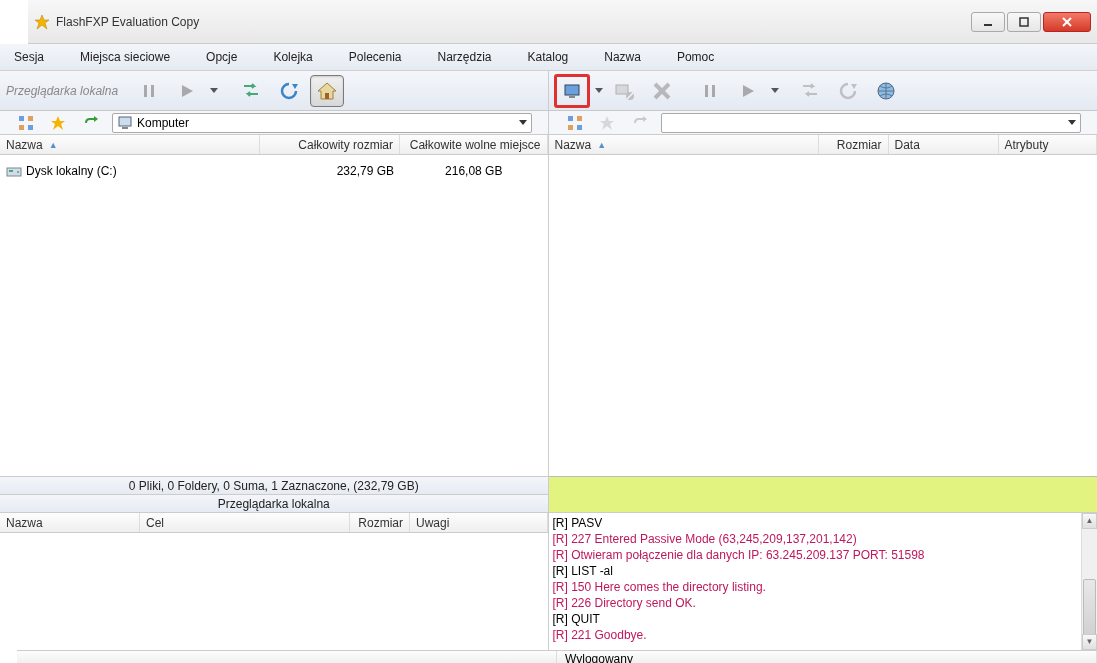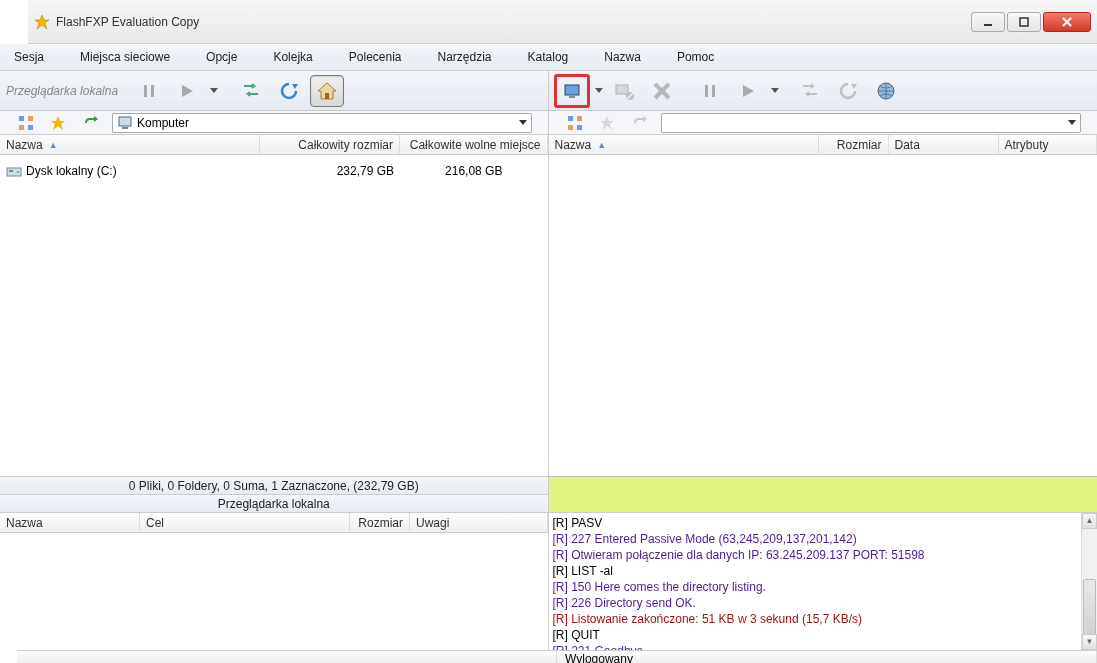--- a/index.html
+++ b/index.html
@@ -36,21 +36,21 @@
 .cell { padding: 0 6px; white-space: nowrap; overflow: hidden; }
 .icon16 { width: 16px; height: 16px; flex-shrink: 0; }
 .statusline { height: 18px; background: linear-gradient(#f3f5f9,#e6ebf3); border-top: 1px solid #ccc; text-align: center; line-height: 18px; color: #222; }
 .statusgreen { height: 36px; background: #e2f47f; border-top: 1px solid #bbb; }
 .lower { display: flex; height: 138px; border-top: 1px solid #ccc; }
 .lower .lpane { width: 50%; display: flex; flex-direction: column; border-right: 1px solid #ccc; }
 .lower .lpane:last-child { border-right: none; }
 .logarea { flex: 1; overflow-y: auto; background: #fff; padding: 2px 4px; font-size: 12px; line-height: 16px; position: relative; }
 .logrow { white-space: nowrap; }
 .log-black { color: #000; }
-.log-green { color: #4c1d95; }
+.log-green { color: #be185d; }
 .log-red { color: #a01515; }
 .bottombar { height: 18px; background: linear-gradient(#fdfdfd,#eaeaea); border-top: 1px solid #ccc; display: flex; margin-left: 17px; }
 .bottombar .bcell { padding: 1px 8px; border-right: 1px solid #ddd; }
 .scrollbar-v { position:absolute; right:0; top:0; bottom:0; width:16px; background:#f0f0f0; border-left:1px solid #ddd; }
 .sb-arrow { height:16px; background:linear-gradient(#f8f8f8,#e0e0e0); border:1px solid #ccc; display:flex; align-items:center; justify-content:center; font-size:8px; color:#666; }
 .sb-thumb { background:linear-gradient(#e8e8e8,#d0d0d0); border:1px solid #bbb; border-radius:2px; margin:1px; }
 .queuehead { height: 20px; background: linear-gradient(#fdfdfd,#efefef); border-bottom: 1px solid #ccc; display: flex; }
 </style>
 </head>
 <body>
@@ -291,21 +291,20 @@
   </div>
 
   <div class="lpane">
     <div class="logarea" id="logarea">
       <div class="logrow log-black">[R] PASV</div>
         <div class="logrow log-green">[R] 227 Entered Passive Mode (63,245,209,137,201,142)</div>
         <div class="logrow log-green">[R] Otwieram połączenie dla danych IP: 63.245.209.137 PORT: 51598</div>
         <div class="logrow log-black">[R] LIST -al</div>
         <div class="logrow log-green">[R] 150 Here comes the directory listing.</div>
         <div class="logrow log-green">[R] 226 Directory send OK.</div>
-        <div class="logrow log-red">[R] Listowanie zakończone: 51 KB w 3 sekund (15,7 KB/s)</div>
         <div class="logrow log-black">[R] QUIT</div>
         <div class="logrow log-green">[R] 221 Goodbye.</div>
         <div class="scrollbar-v">
         <div class="sb-arrow">▲</div>
         <div class="sb-thumb" style="height:60px;margin-top:50px"></div>
         <div class="sb-arrow" style="position:absolute;bottom:0;width:100%">▼</div>
       </div>
     </div>
   </div>
 </div>

